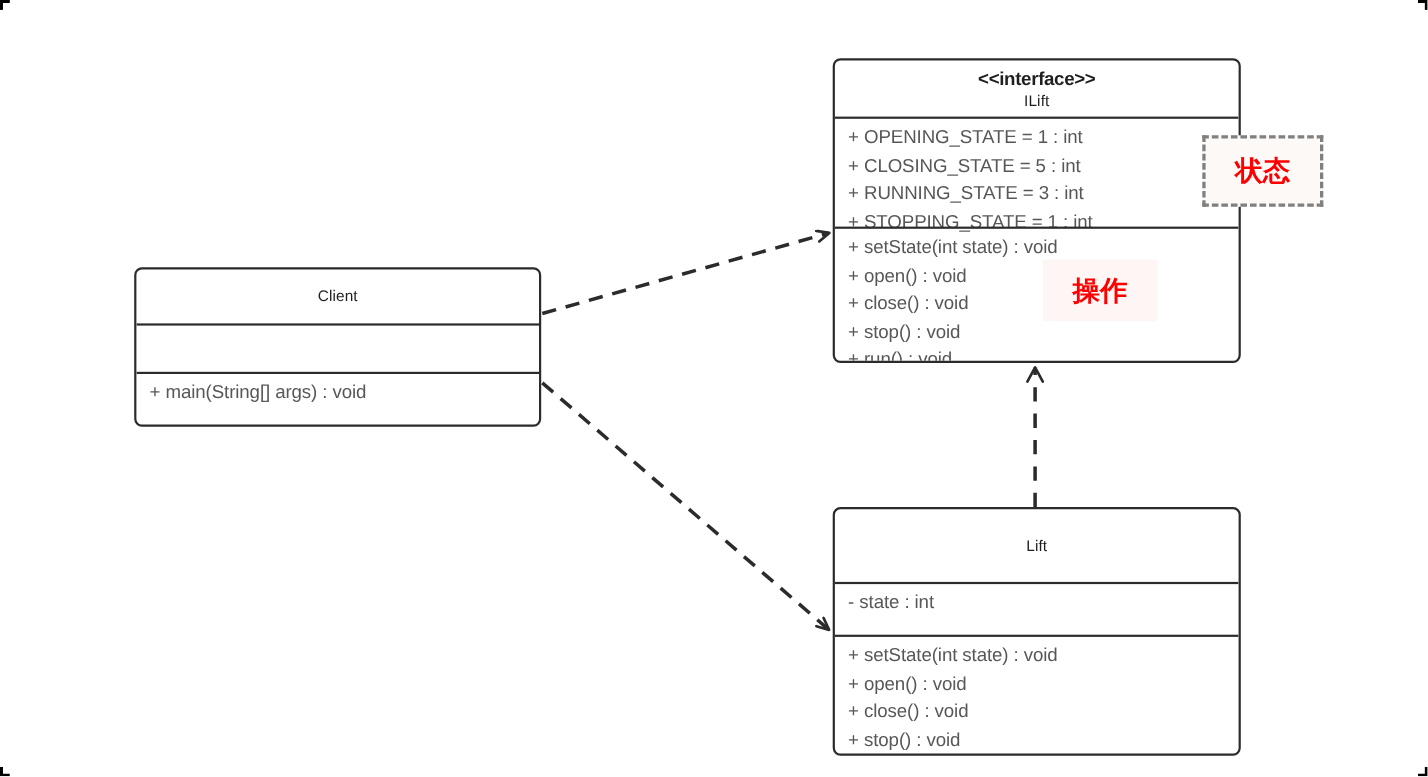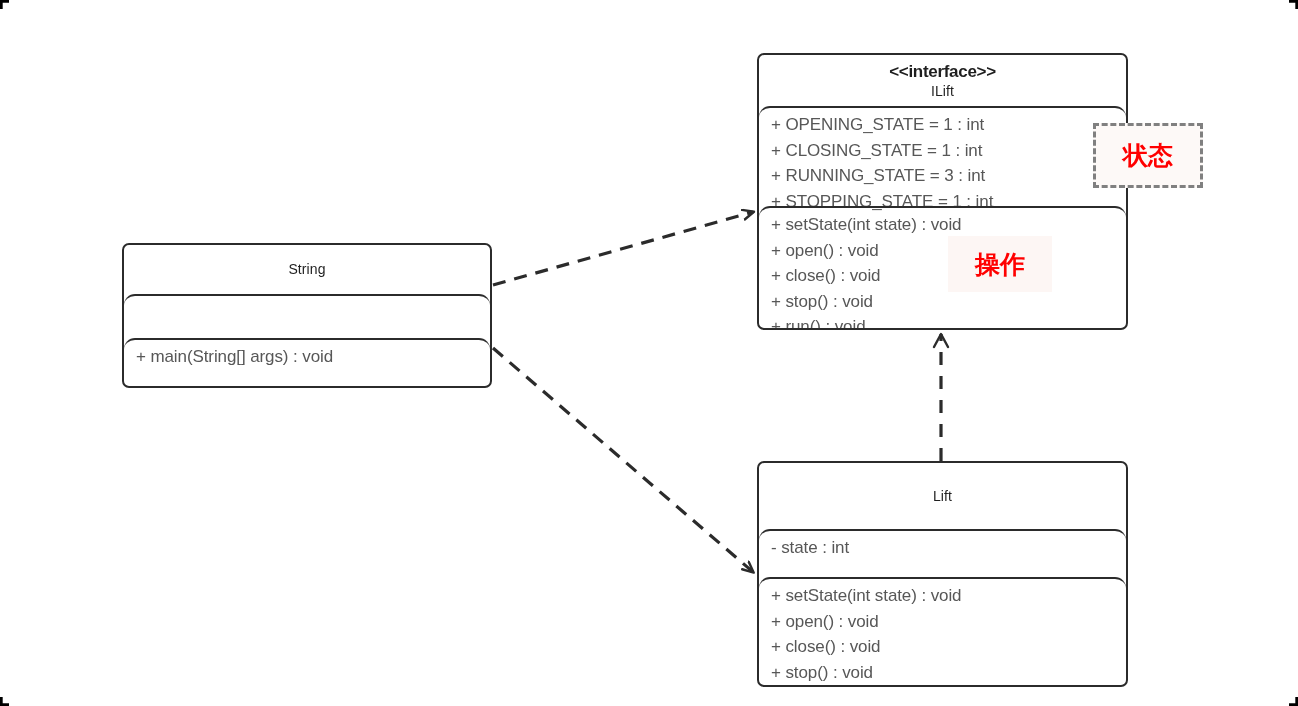--- a/index.html
+++ b/index.html
@@ -49,21 +49,20 @@
     background: #ffffff;
     border: 2.5px solid #2b2b2b;
     border-radius: 7px;
     overflow: hidden;
     z-index: 3;
   }
 
   .uml-section {
     box-sizing: border-box;
     position: relative;
-    border-radius: 11px;
   }
   .uml-section + .uml-section {
     border-top: 2.5px solid #2b2b2b;
   }
 
   .uml-title {
     display: flex;
     flex-direction: column;
     align-items: center;
     justify-content: center;
@@ -152,38 +151,38 @@
       <line x1="493" y1="348" x2="753" y2="572" stroke="#2b2b2b" stroke-width="3.2" stroke-dasharray="13 9" stroke-linecap="butt" marker-end="url(#openArrow)"></line>
     </g>
 
     <g>
       <line x1="941" y1="461" x2="941" y2="334" stroke="#2b2b2b" stroke-width="3.2" stroke-dasharray="13 11" stroke-linecap="butt" marker-end="url(#hollowTriangle)"></line>
     </g>
   </svg>
 
   <div class="uml-box" style="left:122px; top:243px; width:370px; height:145px;">
     <div class="uml-section uml-title" style="height:49px;">
-      <div class="uml-name">String</div>
+      <div class="uml-name">Client</div>
     </div>
     <div class="uml-section uml-members" style="height:44px;">
       <div class="uml-member empty"></div>
     </div>
     <div class="uml-section uml-members" style="height:49px;">
       <div class="uml-member">+ main(String[] args) : void</div>
     </div>
   </div>
 
   <div class="uml-box" style="left:757px; top:53px; width:371px; height:277px;">
     <div class="uml-section uml-title" style="height:51px;">
       <div class="uml-stereotype">&lt;&lt;interface&gt;&gt;</div>
       <div class="uml-name">ILift</div>
     </div>
     <div class="uml-section uml-members" style="height:100px;">
       <div class="uml-member">+ OPENING_STATE = 1 : int</div>
-      <div class="uml-member">+ CLOSING_STATE = 1 : int</div>
+      <div class="uml-member">+ CLOSING_STATE = 5 : int</div>
       <div class="uml-member">+ RUNNING_STATE = 3 : int</div>
       <div class="uml-member">+ STOPPING_STATE = 1 : int</div>
     </div>
     <div class="uml-section uml-members" style="height:121px;">
       <div class="uml-member">+ setState(int state) : void</div>
       <div class="uml-member">+ open() : void</div>
       <div class="uml-member">+ close() : void</div>
       <div class="uml-member">+ stop() : void</div>
       <div class="uml-member">+ run() : void</div>
     </div>

